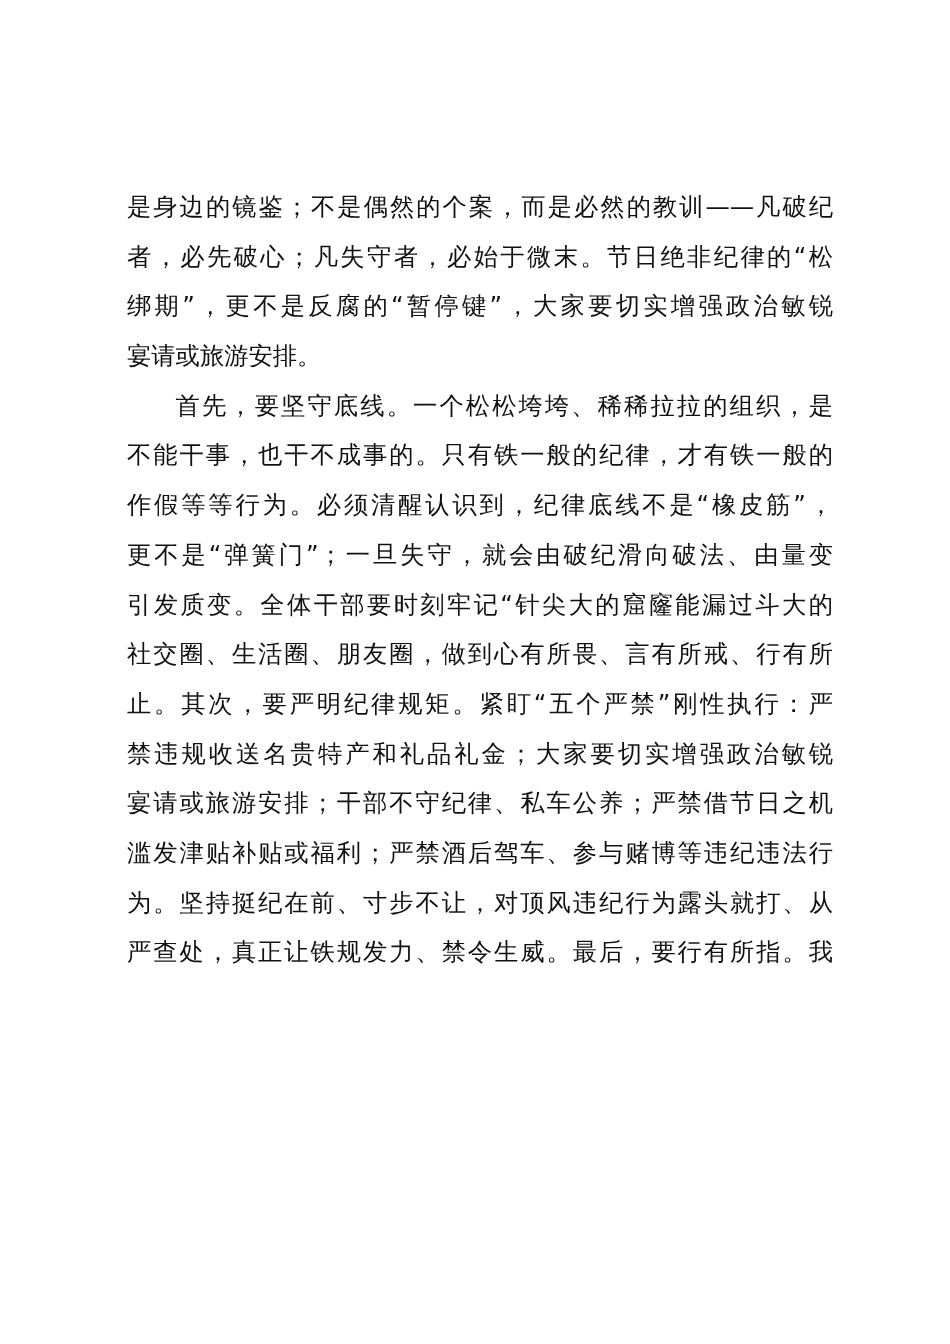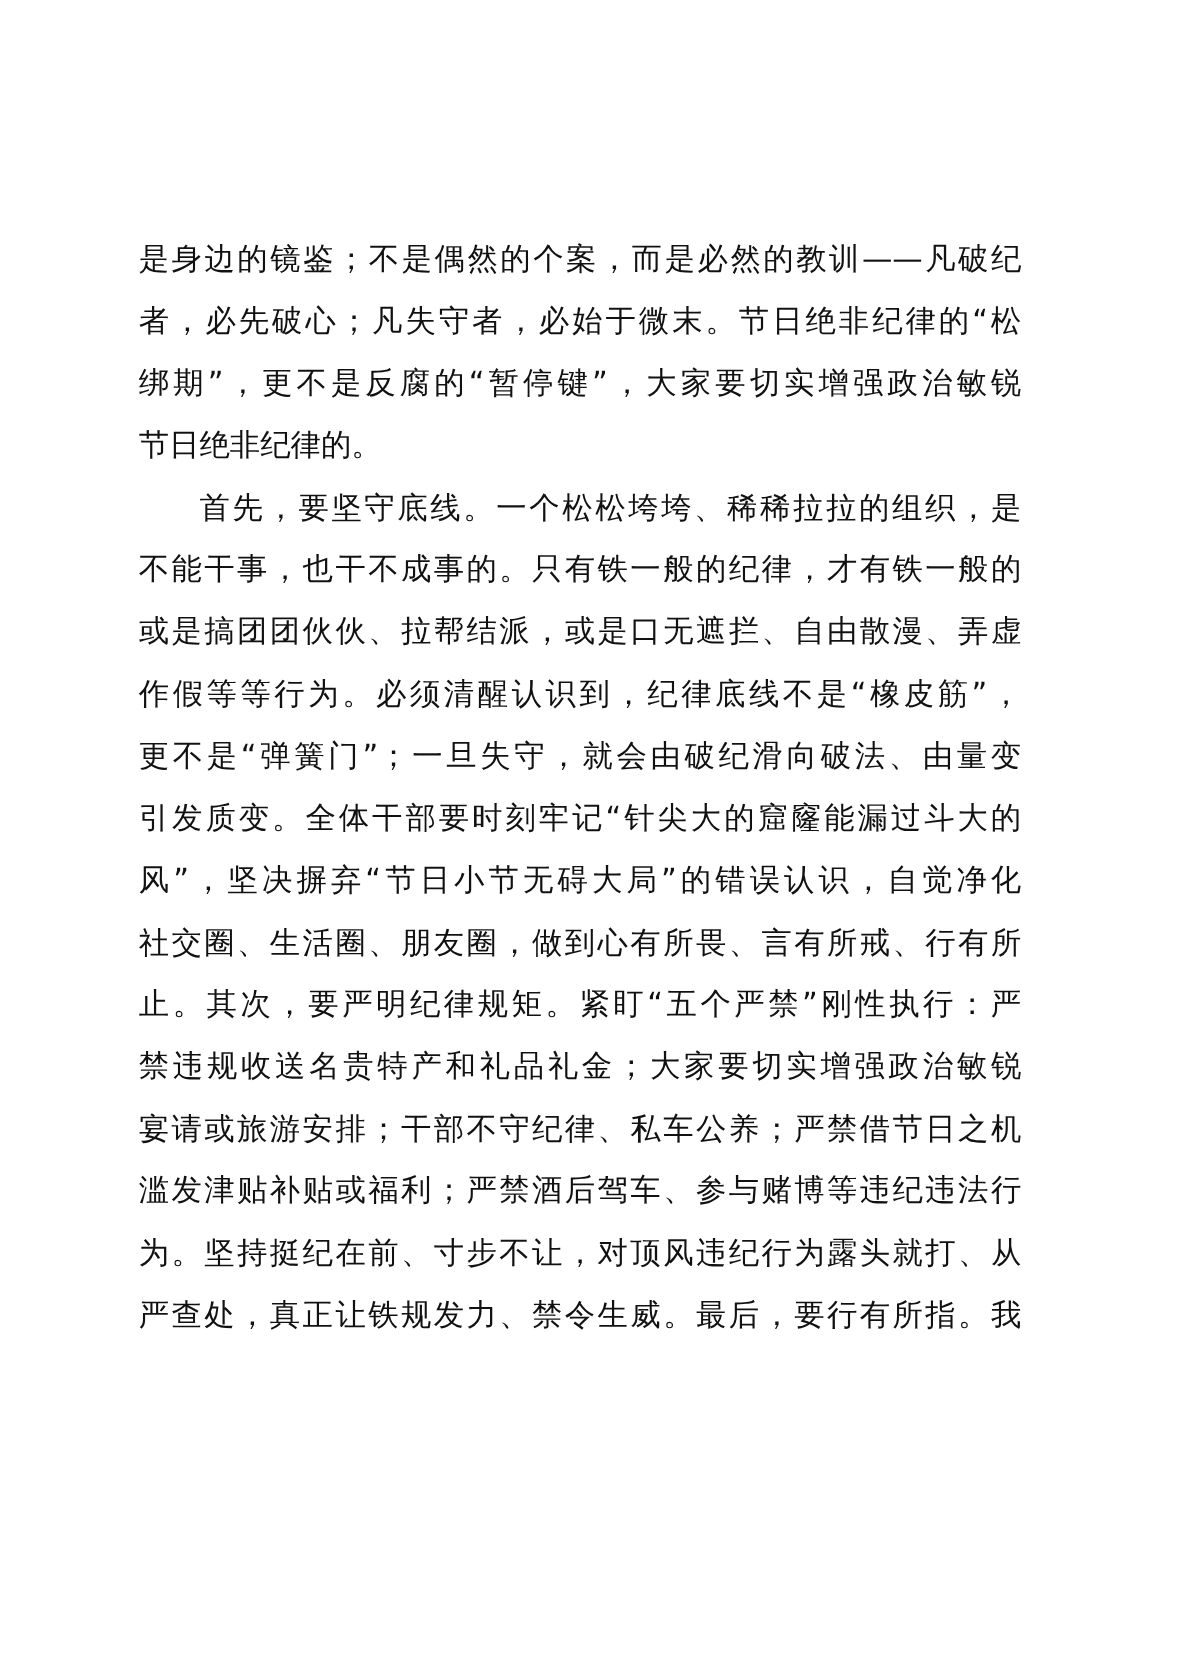--- a/index.html
+++ b/index.html
@@ -16,21 +16,21 @@
   .page {
     position: absolute;
     left: 0;
     top: 0;
     width: 950px;
     height: 1344px;
     background: #ffffff;
   }
   .text-body {
     position: absolute;
-    left: 111px;
+    left: 127px;
     top: 182px;
     width: 706px;
     color: #111111;
     font-family: "DejaVu Sans", "Liberation Sans", sans-serif;
     font-size: 24.3px;
     line-height: 49.7px;
   }
   .line {
     display: block;
     height: 49.7px;
@@ -48,30 +48,28 @@
 </style>
 </head>
 <body>
 
 <div class="page">
   <div class="text-body">
     <div>
       <span class="line">是身边的镜鉴；不是偶然的个案，而是必然的教训——凡破纪</span>
       <span class="line">者，必先破心；凡失守者，必始于微末。节日绝非纪律的“松</span>
       <span class="line">绑期”，更不是反腐的“暂停键”，大家要切实增强政治敏锐</span>
-      <span class="line last">节日绝非纪律的。</span>
+      <span class="line last">宴请或旅游安排。</span>
     </div>
     <div>
       <span class="line indent">首先，要坚守底线。一个松松垮垮、稀稀拉拉的组织，是</span>
       <span class="line">不能干事，也干不成事的。只有铁一般的纪律，才有铁一般的</span>
-      <span class="line">或是搞团团伙伙、拉帮结派，或是口无遮拦、自由散漫、弄虚</span>
       <span class="line">作假等等行为。必须清醒认识到，纪律底线不是“橡皮筋”，</span>
       <span class="line">更不是“弹簧门”；一旦失守，就会由破纪滑向破法、由量变</span>
       <span class="line">引发质变。全体干部要时刻牢记“针尖大的窟窿能漏过斗大的</span>
-      <span class="line">风”，坚决摒弃“节日小节无碍大局”的错误认识，自觉净化</span>
       <span class="line">社交圈、生活圈、朋友圈，做到心有所畏、言有所戒、行有所</span>
       <span class="line">止。其次，要严明纪律规矩。紧盯“五个严禁”刚性执行：严</span>
       <span class="line">禁违规收送名贵特产和礼品礼金；大家要切实增强政治敏锐</span>
       <span class="line">宴请或旅游安排；干部不守纪律、私车公养；严禁借节日之机</span>
       <span class="line">滥发津贴补贴或福利；严禁酒后驾车、参与赌博等违纪违法行</span>
       <span class="line">为。坚持挺纪在前、寸步不让，对顶风违纪行为露头就打、从</span>
       <span class="line">严查处，真正让铁规发力、禁令生威。最后，要行有所指。我</span>
     </div>
   </div>
 </div>

